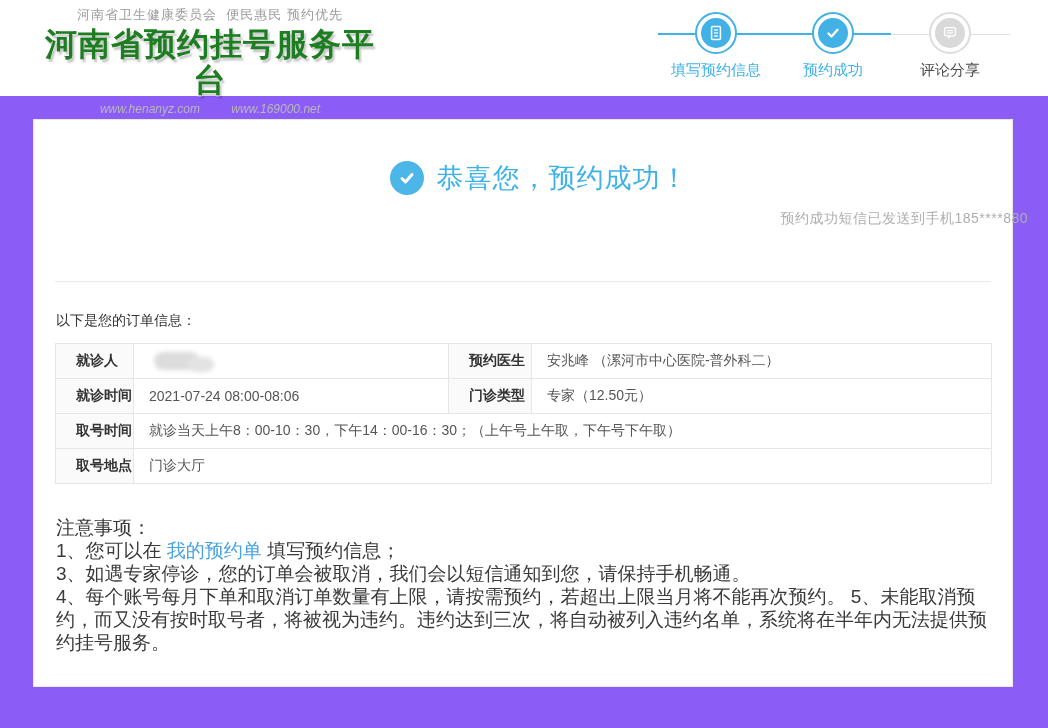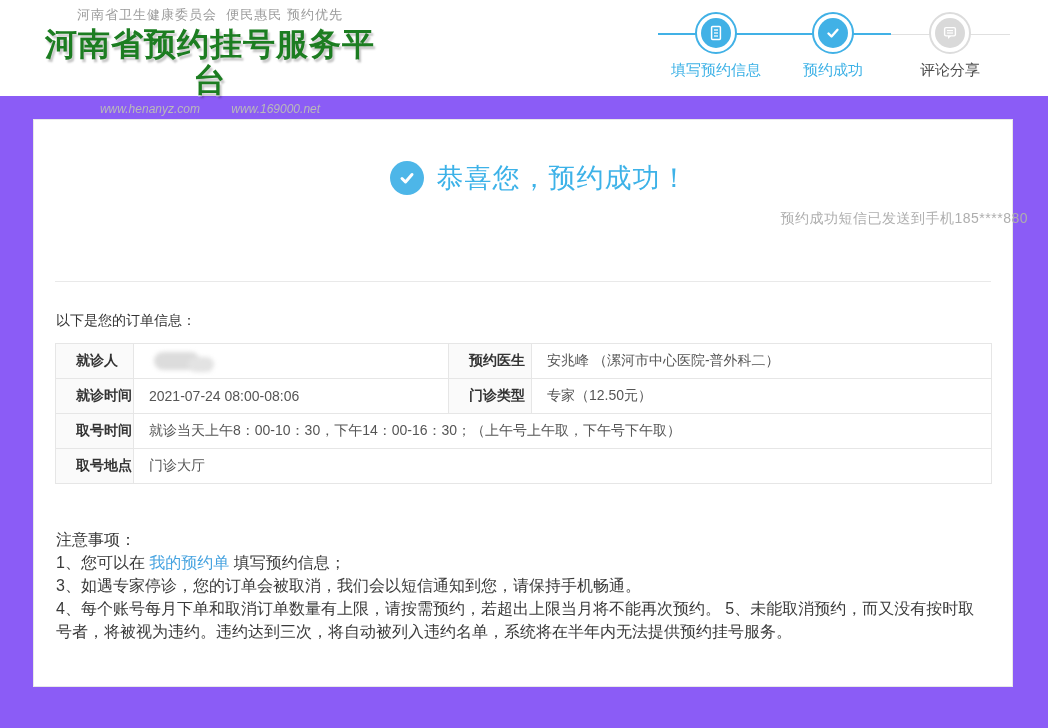--- a/index.html
+++ b/index.html
@@ -50,21 +50,21 @@
   .order-table { position:absolute; top:223px; left:21px; width:936px; border-collapse:collapse; table-layout:fixed; }
   .order-table td { border:1px solid #e6e6e6; height:35px; font-size:14px; vertical-align:middle; }
   .order-table td.lbl { background:#fafafa; font-weight:bold; color:#333; padding-left:20px; }
   .order-table td.val { color:#555; padding-left:15px; }
   .col-l1 { width:78px; } .col-v1 { width:315px; } .col-l2 { width:83px; } .col-v2 { width:460px; }
 
   .name-blob { position:relative; width:64px; height:22px; filter:blur(2px); margin-left:5px; }
   .name-blob .b1 { position:absolute; left:0; top:2px; width:46px; height:18px; background:#dcdcdc; border-radius:9px; }
   .name-blob .b2 { position:absolute; left:34px; top:7px; width:26px; height:15px; background:#e3e3e3; border-radius:8px; }
 
-  .notes { position:absolute; top:408px; left:22px; right:22px; font-size:16px; color:#3a3a3a; line-height:23px; }
+  .notes { position:absolute; top:396px; left:22px; right:22px; font-size:19px; color:#3a3a3a; line-height:23px; }
   .notes a { color:#46a3e0; text-decoration:none; }
 
   svg { display:block; }
 </style>
 </head>
 <body>
 
 <div class="page">
 
   <div class="header">

